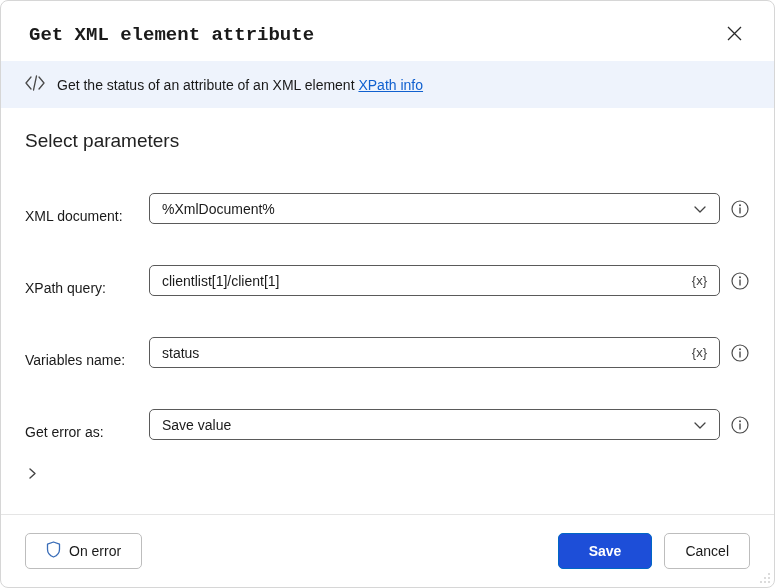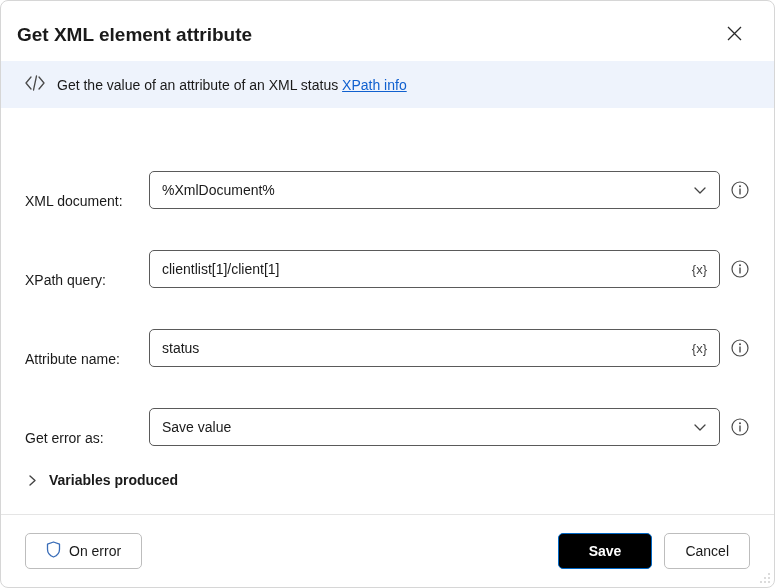--- a/index.html
+++ b/index.html
@@ -16,21 +16,22 @@
     border-radius: 8px;
     display: flex;
     flex-direction: column;
     overflow: hidden;
     position: relative;
   }
   .dialog-header {
     display: flex;
     align-items: center;
     justify-content: space-between;
-    padding: 18px 24px 10px 16px;
+    padding: 18px 24px 10px 28px;
+    font-family: Liberation Mono, monospace;
   }
   .dialog-title {
     font-size: 19px;
     font-weight: 600;
     color: #1a1a1a;
   }
   .close-btn {
     width: 32px;
     height: 32px;
     display: flex;
@@ -78,21 +79,21 @@
     color: #1a1a1a;
   }
   .control-wrap {
     flex: 1;
     display: flex;
     align-items: center;
     gap: 10px;
   }
   .field {
     flex: 1;
-    height: 38px;
+    height: 31px;
     border: 1px solid #5a5a5a;
     border-radius: 5px;
     display: flex;
     align-items: center;
     padding: 0 10px 0 12px;
     background: #fff;
     position: relative;
   }
   .field .value {
     flex: 1;
@@ -165,21 +166,21 @@
     align-items: center;
     gap: 8px;
     font-family: inherit;
   }
   .btn-outline {
     background: #fff;
     border: 1px solid #bdbdbd;
     color: #1a1a1a;
   }
   .btn-primary {
-    background: #000000;
+    background: #1d4ed8;
     border: 1px solid #0067c5;
     color: #fff;
     font-weight: 600;
     padding: 0 30px;
   }
   .footer-right {
     display: flex;
     gap: 12px;
   }
   .resize-grip {
@@ -209,26 +210,27 @@
 
   <div class="info-bar">
     <span>
       <svg width="20" height="16" viewBox="0 0 20 16">
         <path d="M6 2 L1 8 L6 14" stroke="#4a4a4a" stroke-width="1.3" fill="none" stroke-linecap="round" stroke-linejoin="round"></path>
         <path d="M14 2 L19 8 L14 14" stroke="#4a4a4a" stroke-width="1.3" fill="none" stroke-linecap="round" stroke-linejoin="round"></path>
         <path d="M11.5 1 L8.5 15" stroke="#4a4a4a" stroke-width="1.3" fill="none" stroke-linecap="round"></path>
       </svg>
     </span>
     <span>
-      <span>Get the value of an attribute of an XML status</span>
+      <span>Get the status of an attribute of an XML element</span>
       <a href="#">XPath info</a>
     </span>
   </div>
 
   <div class="body">
+    <h2 class="section-title">Select parameters</h2>
 
     <div class="param-row">
       <div class="param-label">XML document:</div>
       <div class="control-wrap">
         <div class="field">
           <span class="value">%XmlDocument%</span>
           <span class="chevron">
             <svg width="14" height="14" viewBox="0 0 14 14">
                 <path d="M2 5 L7 10 L12 5" stroke="#444" stroke-width="1.3" fill="none" stroke-linecap="round" stroke-linejoin="round"></path>
               </svg>
@@ -255,21 +257,21 @@
           <svg width="18" height="18" viewBox="0 0 18 18">
               <circle cx="9" cy="9" r="8" stroke="#4a4a4a" stroke-width="1.2" fill="none"></circle>
               <circle cx="9" cy="5.3" r="1" fill="#4a4a4a"></circle>
               <rect x="8.3" y="7.5" width="1.4" height="6" fill="#4a4a4a"></rect>
             </svg>
         </span>
       </div>
     </div>
 
     <div class="param-row">
-      <div class="param-label">Attribute name:</div>
+      <div class="param-label">Variables name:</div>
       <div class="control-wrap">
         <div class="field">
           <span class="value">status</span>
           <span class="var-badge">{x}</span>
         </div>
         <span class="info-icon">
           <svg width="18" height="18" viewBox="0 0 18 18">
               <circle cx="9" cy="9" r="8" stroke="#4a4a4a" stroke-width="1.2" fill="none"></circle>
               <circle cx="9" cy="5.3" r="1" fill="#4a4a4a"></circle>
               <rect x="8.3" y="7.5" width="1.4" height="6" fill="#4a4a4a"></rect>
@@ -298,21 +300,20 @@
         </span>
       </div>
     </div>
 
     <div class="vars-row">
       <span class="expand-chevron">
         <svg width="11" height="11" viewBox="0 0 11 11">
             <path d="M3 1 L8 5.5 L3 10" stroke="#444" stroke-width="1.4" fill="none" stroke-linecap="round" stroke-linejoin="round"></path>
           </svg>
       </span>
-      <span class="vars-label">Variables produced</span>
     </div>
 
   </div>
 
   <div class="footer">
     <button class="btn btn-outline">
       <span>
         <svg width="15" height="17" viewBox="0 0 15 17">
             <path d="M7.5 1 L13.5 3.2 V8.2 C13.5 12 11 14.7 7.5 16 C4 14.7 1.5 12 1.5 8.2 V3.2 Z" stroke="#3a6db8" stroke-width="1.3" fill="none" stroke-linejoin="round"></path>
           </svg>

